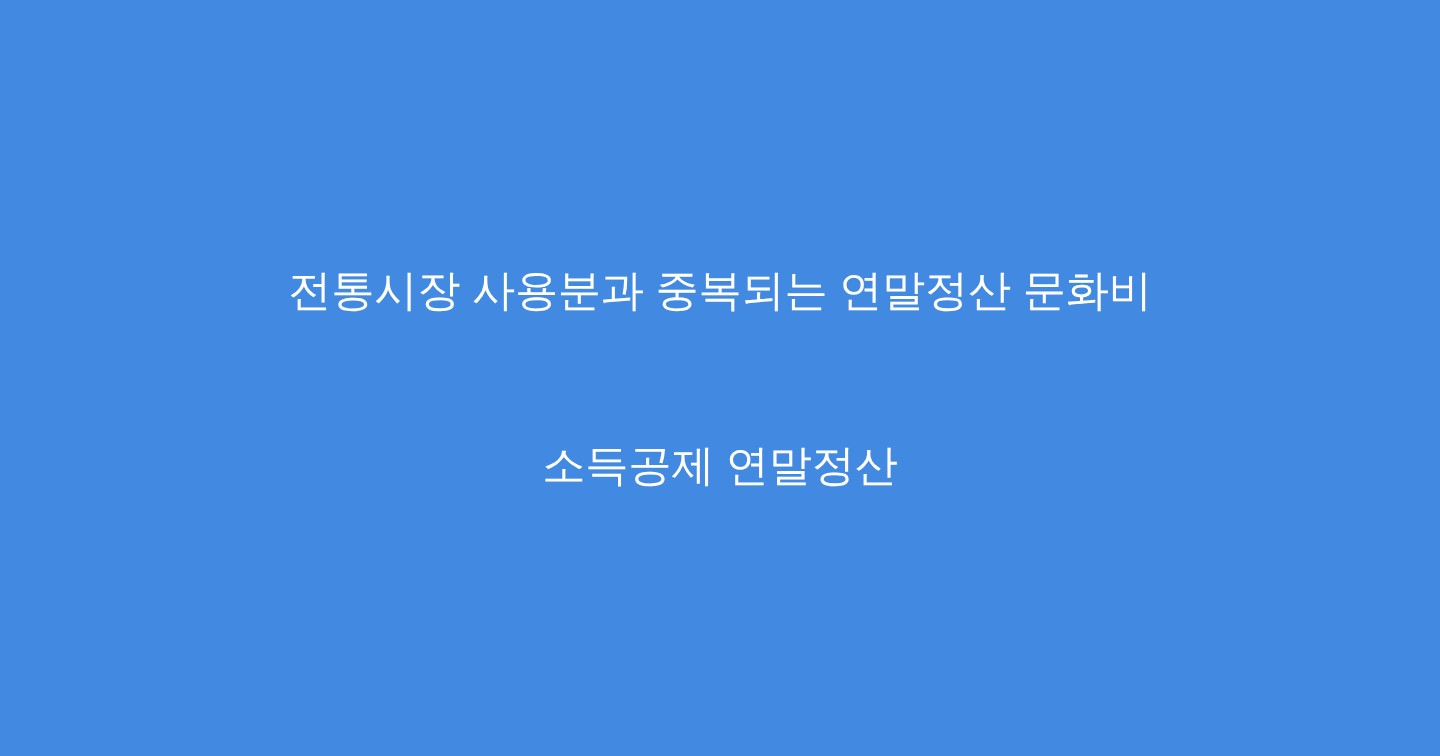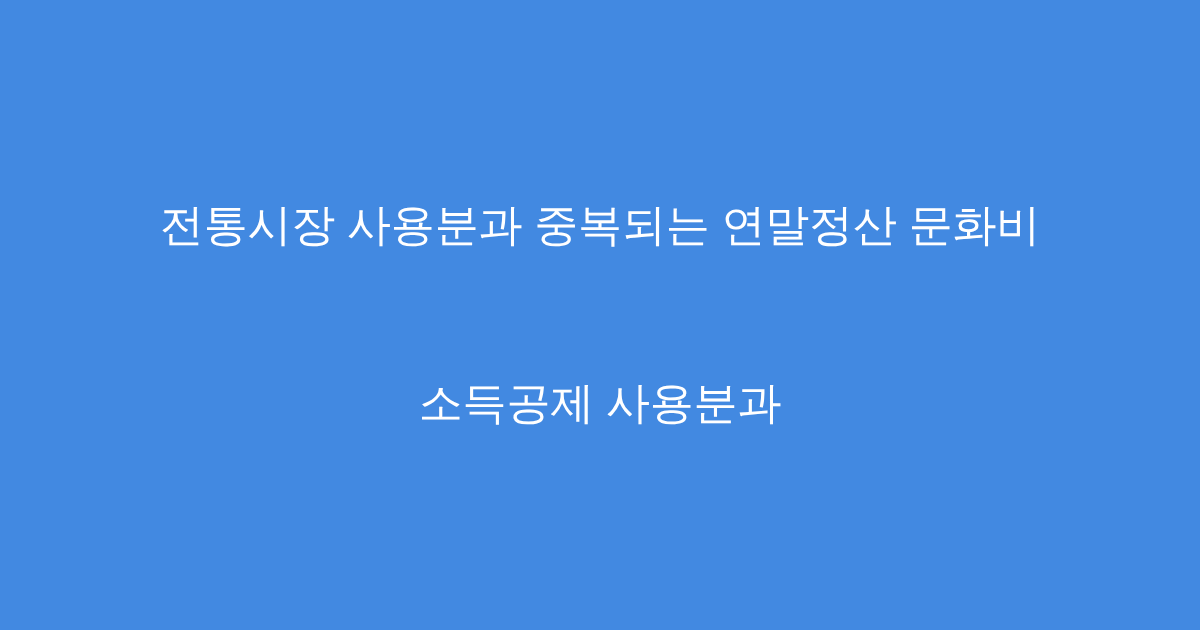--- a/index.html
+++ b/index.html
@@ -35,21 +35,21 @@
     padding: 0 56px;
     text-align: center;
     
     transform: translateY(0px);
   }
 
   .title {
     margin: 0;
     color: #ffffff;
     font-family: "Liberation Sans", "DejaVu Sans", sans-serif;
-    font-size: 44px;
+    font-size: 36px;
     font-weight: 400;
     line-height: 1.35;
     letter-spacing: -0.2px;
     word-break: keep-all;
     white-space: pre-wrap;
     text-rendering: geometricPrecision;
   }
 
   .title-line {
     display: block;
@@ -57,17 +57,17 @@
 </style>
 </head>
 <body style="background-color: rgb(66, 137, 225);">
 
 <div class="card" style="background-color: rgb(66, 137, 225);">
 
   <div class="title-block">
 
     <h1 class="title" style="color: rgb(255, 255, 255);">
       <span class="title-line">전통시장 사용분과 중복되는 연말정산 문화비</span>
-      <span class="title-line">소득공제 사용분과</span>
+      <span class="title-line">소득공제 연말정산</span>
     </h1>
 
   </div>
 </div>
 
 </body></html>

